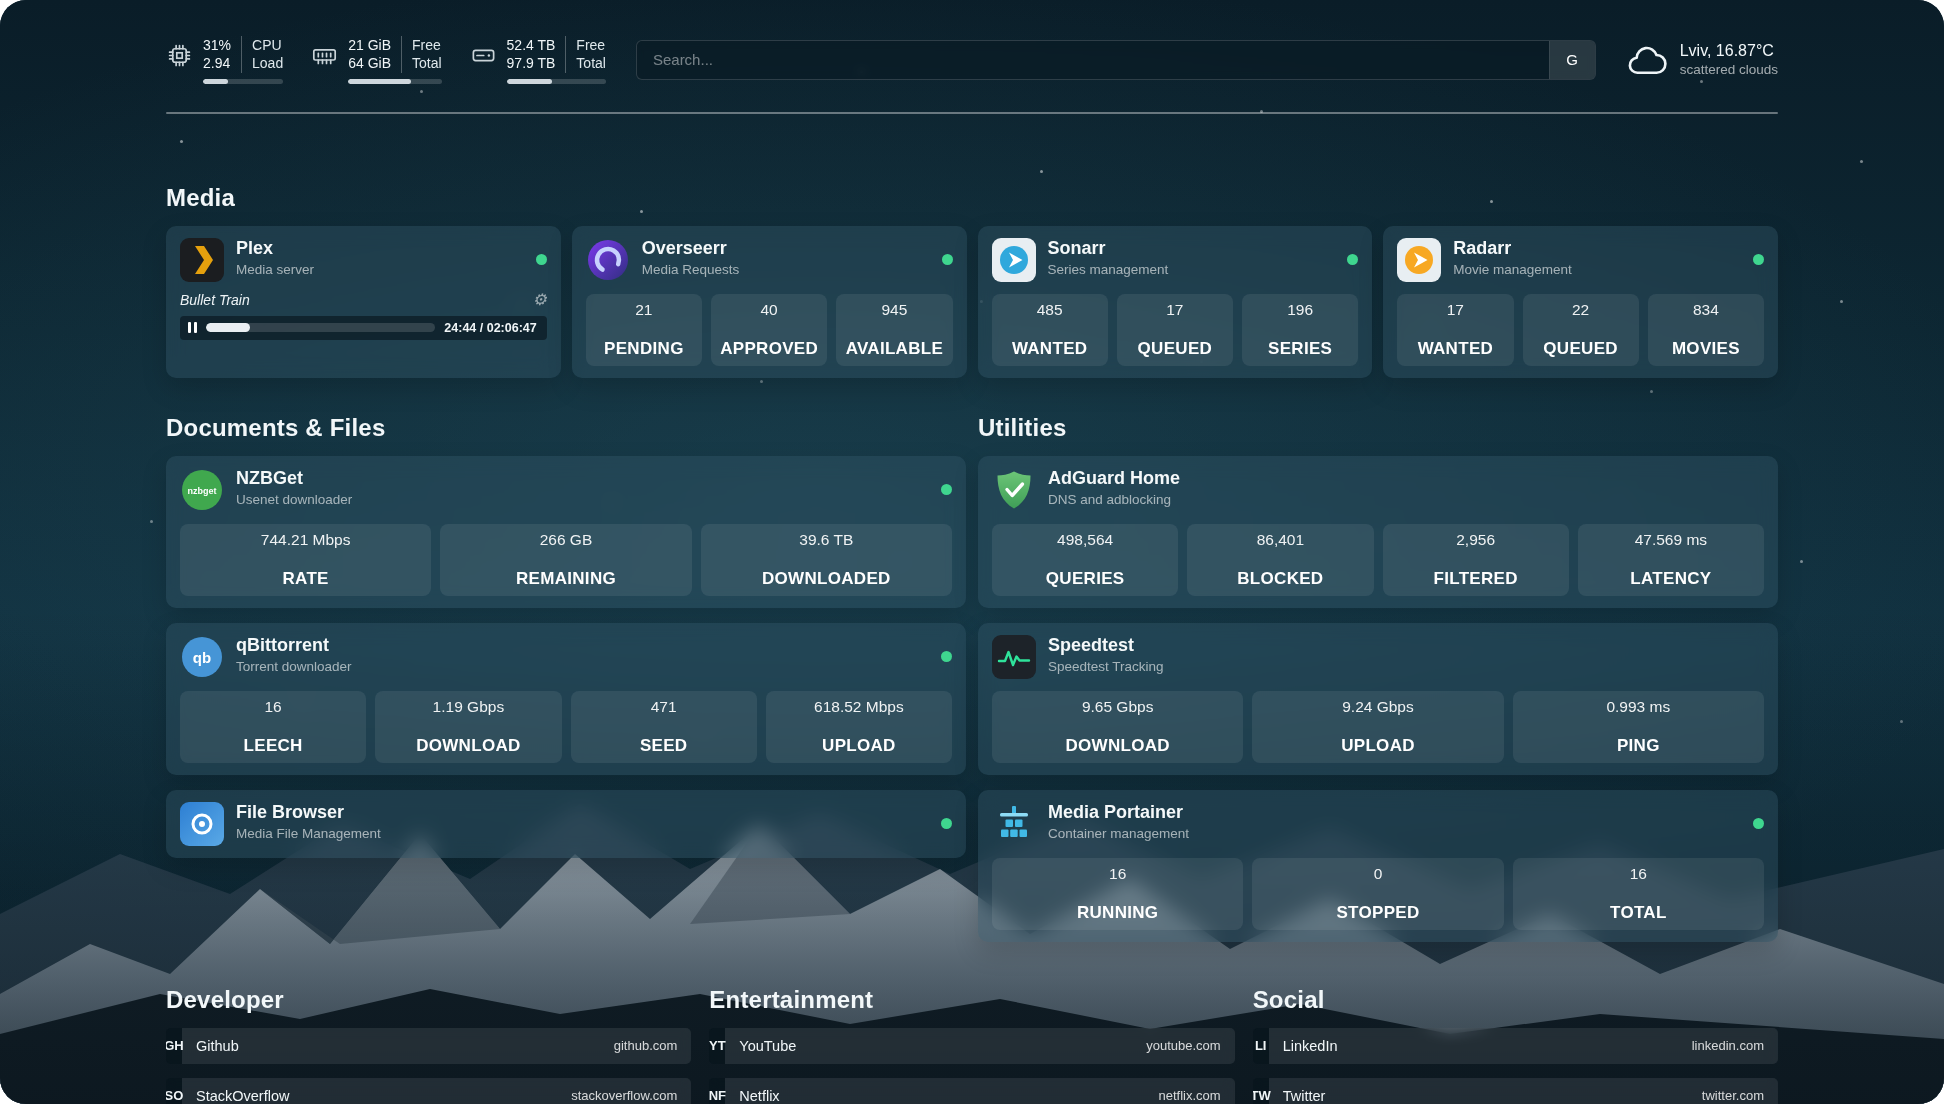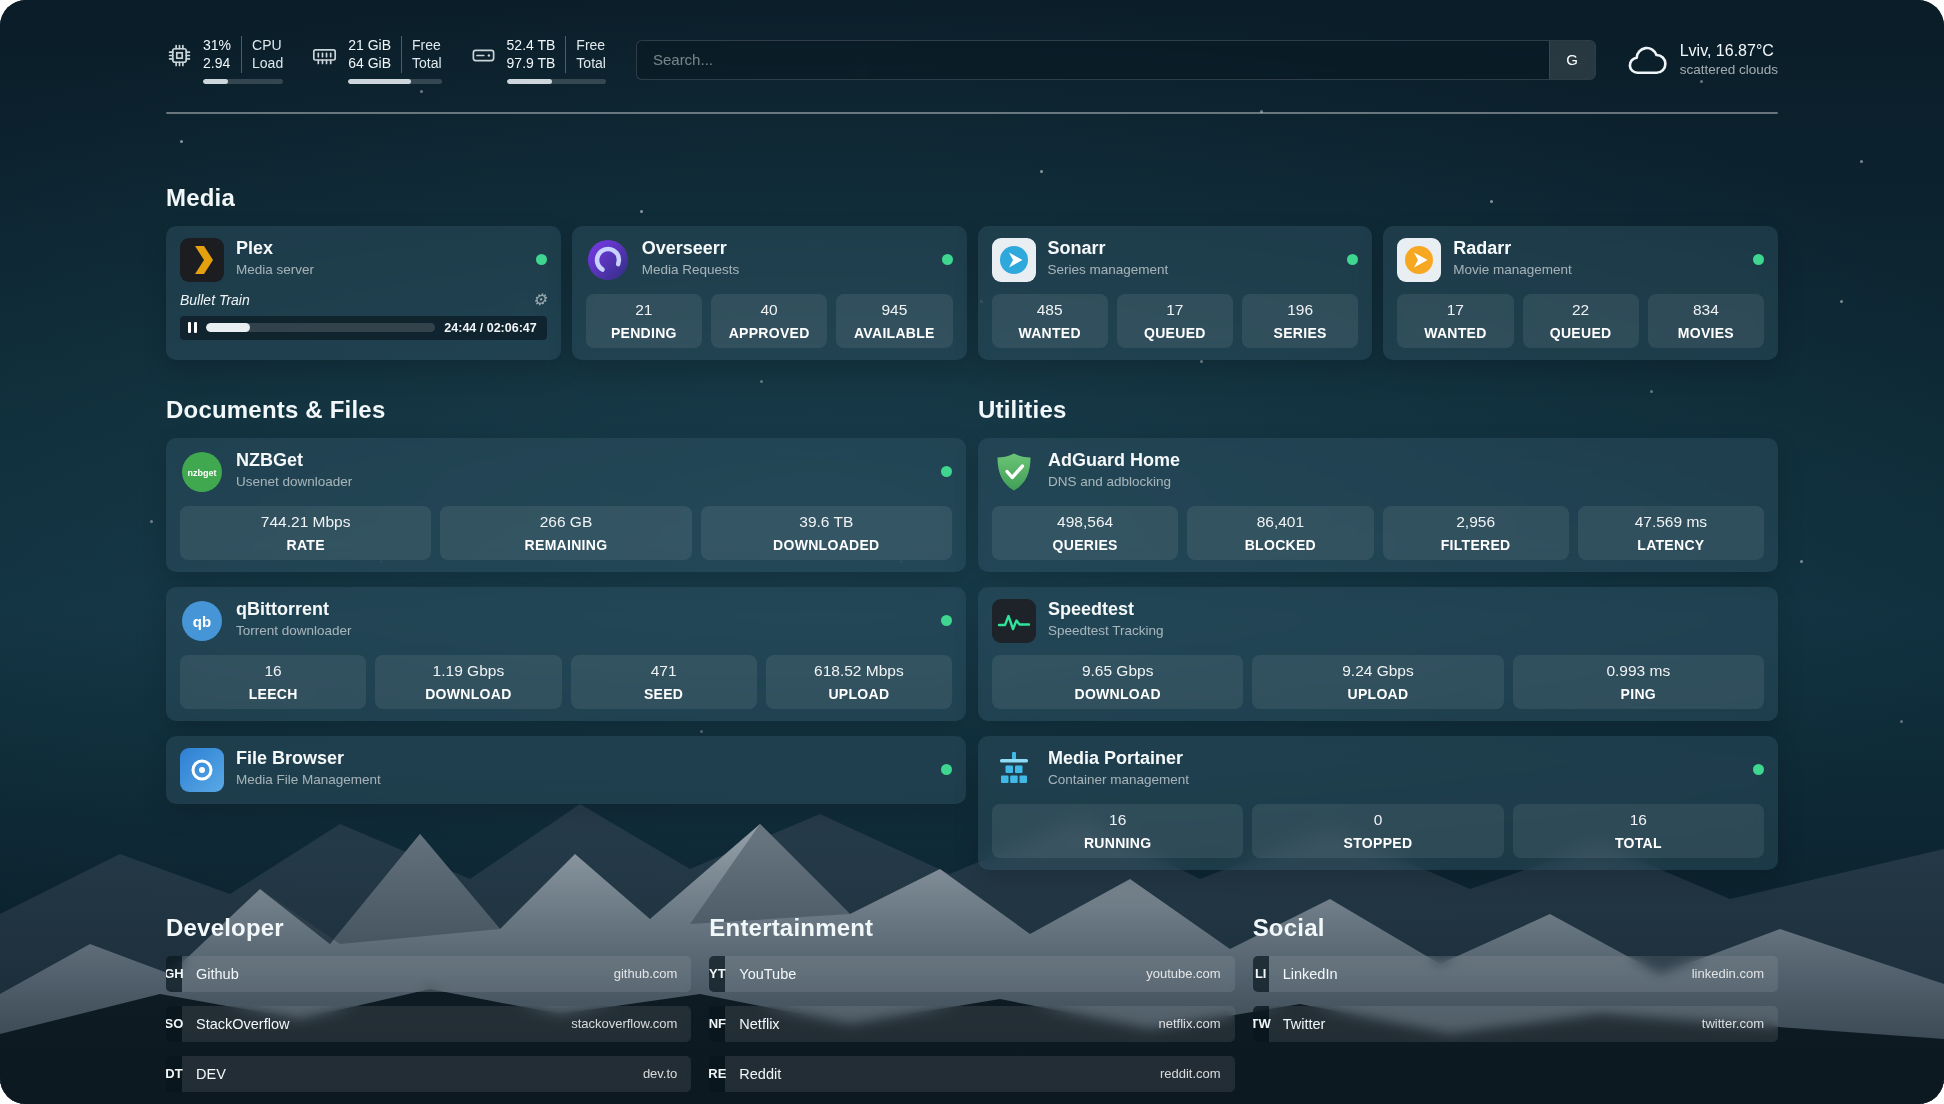--- a/index.html
+++ b/index.html
@@ -97,21 +97,21 @@
   .card-titles { flex: 1; min-width: 0; }
   .app-name { font-size: 18px; font-weight: 700; line-height: 1.15; color: #f5f9fa; }
   .app-sub { font-size: 13.5px; color: rgba(255,255,255,.60); margin-top: 3px; }
   .status-dot { width: 11px; height: 11px; border-radius: 50%; background: #3fd68f; margin-left: auto; align-self: center; flex: none; }
 
   .stats { display: grid; gap: 9px; margin-top: 12px; }
   .cols-3 { grid-template-columns: repeat(3, 1fr); }
   .cols-4 { grid-template-columns: repeat(4, 1fr); }
   .stat { background: rgba(255,255,255,.08); border-radius: 8px; padding: 7px 4px; text-align: center; }
   .stat-value { font-size: 15.5px; color: rgba(255,255,255,.93); }
-  .stat-label { font-size: 14px; font-weight: 700; letter-spacing: .3px; margin-top: 6px; color: #fff; }
+  .stat-label { font-size: 17px; font-weight: 700; letter-spacing: .3px; margin-top: 20px; color: #fff; }
 
   
   .plex-now { display: flex; align-items: center; justify-content: space-between; margin-top: 10px; font-size: 14px; color: #eef4f6; font-style: italic; }
   .gear { font-size: 16px; color: rgba(255,255,255,.55); line-height: 1; cursor: pointer; }
   .plex-bar {
     display: flex; align-items: center; gap: 9px; margin-top: 8px;
     background: rgba(10,24,32,.68); border-radius: 4px; height: 24px; padding: 0 10px 0 8px; font-weight: bold;
   }
   .pause-icon { display: flex; gap: 3px; cursor: pointer; }
   .pause-icon i { display: block; width: 3px; height: 11px; background: #fff; border-radius: 1px; }

